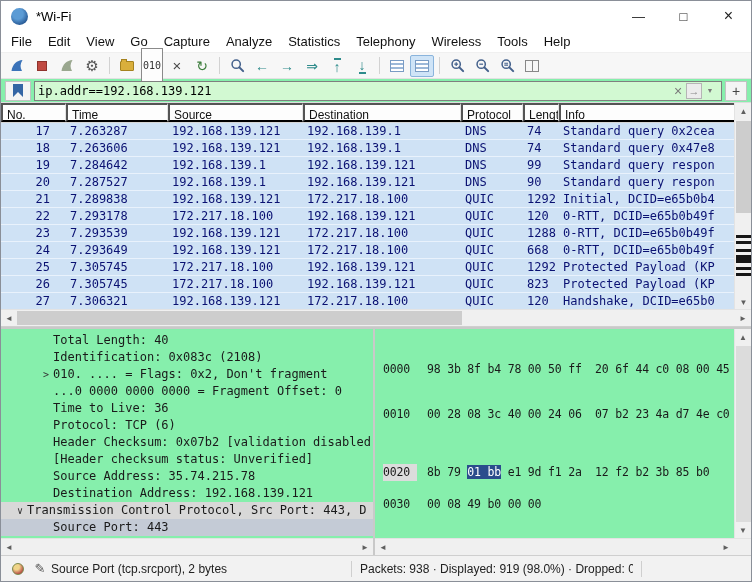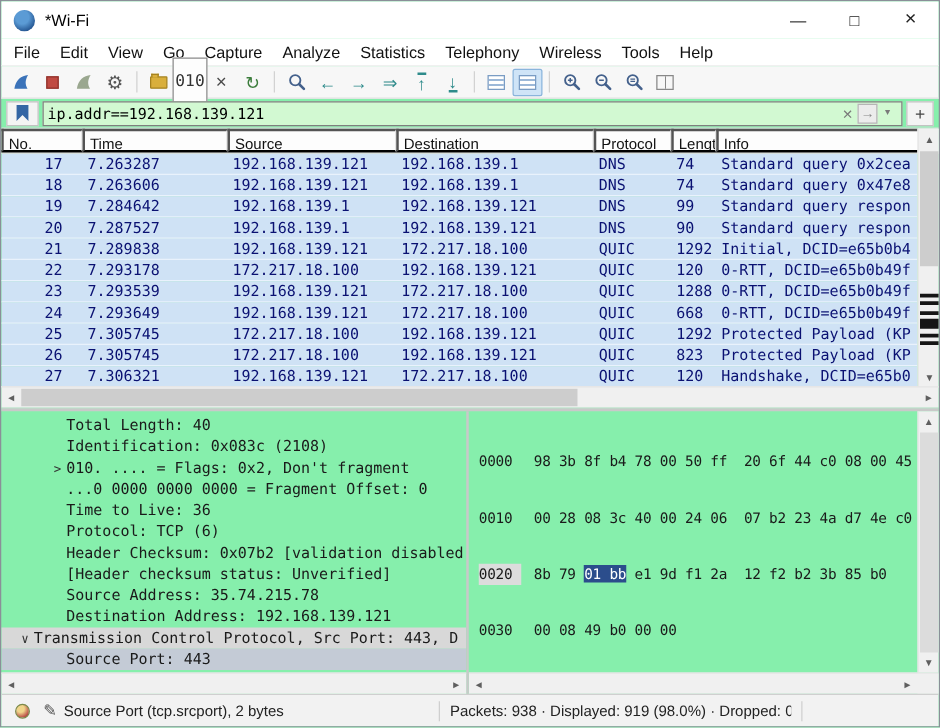--- a/index.html
+++ b/index.html
@@ -25,21 +25,21 @@
   
   .toolbar { height:26px; display:flex; align-items:center; gap:1px; padding-left:4px;
              background:#f7f7f7; border-bottom:1px solid #e2e2e2; flex:0 0 auto; }
   .tbtn { width:24px; height:22px; display:flex; align-items:center; justify-content:center;
           background:transparent; border:1px solid transparent; border-radius:2px; font-size:13px; color:#3d3d3d; }
   .tbtn.pressed { background:var(--pressed-bg,#cfe4f7); border-color:#8ab4dc; }
   .tsep { width:1px; height:17px; background:#d2d2d2; margin:0 4px; flex:0 0 auto; }
   .sq-stop { width:10px; height:10px; background:#c04a42; border:1px solid #8f332d; }
   .folder { width:14px; height:10px; background:#d9af3c; border:1px solid #a5821f; border-radius:1px; position:relative; }
   .folder .tab { position:absolute; top:-3px; left:0; width:6px; height:3px; background:#d9af3c; border:1px solid #a5821f; border-bottom:none; }
-  .binary-box { font-family:"DejaVu Sans Mono", monospace; font-size:13px; line-height:1;
+  .binary-box { font-family:"DejaVu Sans Mono", monospace; font-size:10px; line-height:1;
                 border:1px solid #8a8a8a; padding:12px 1px; color:#333; background:#fdfdfd; }
   .teal { color:#2e8b8b; font-size:14px; }
   .green { color:#3c7d3c; font-size:14px; }
   .bar-top { border-top:2px solid #2e8b8b; line-height:1; display:inline-block; }
   .bar-bottom { border-bottom:2px solid #2e8b8b; line-height:1; display:inline-block; }
   .listicon { width:14px; height:12px; border:1px solid #7a9cc4;
               background:repeating-linear-gradient(180deg,#ffffff 0 2px,#9cb8d8 2px 4px); }
   .coltable { width:14px; height:12px; border:1px solid #888;
               background:linear-gradient(90deg, transparent 0 6px, #888 6px 7px, transparent 7px 100%); }
 
@@ -58,21 +58,21 @@
            background:transparent; border:none; color:#7a7a7a; font-size:11px; }
   .ficon.boxed { border:1px solid #b5b5b5; background:#ececec; color:#8a8a8a; }
   .add-btn { width:22px; height:20px; border:1px solid #c2c2c2; background:#f4f4f4;
              font-size:14px; color:#444; display:flex; align-items:center; justify-content:center; }
 
   
   .packet-area { height:224px; position:relative; flex:0 0 auto; border-bottom:1px solid #cfcfcf; }
   .pl-header { display:flex; height:20px; background:#fdfdfd; border-bottom:1px solid #d6d6d6; padding-right:17px; }
   .pl-col { border-right:1px solid #e3e3e3; padding:3px 4px 0 4px; font-size:12px; color:#111;
             overflow:hidden; white-space:nowrap; background:transparent; text-align:left; }
-  .c-no{width:65px;} .c-time{width:116px;} .c-src{width:135px;} .c-dst{width:158px;}
+  .c-no{width:65px;} .c-time{width:102px;} .c-src{width:135px;} .c-dst{width:158px;}
   .c-proto{width:62px;} .c-len{width:36px;} .c-info{flex:1; border-right:none;}
   .pl-rows { height:187px; overflow:hidden; margin-right:17px; }
   .prow { display:flex; height:17px; line-height:16px; background:var(--row-bg,#cfe2f5);
           color:var(--row-text,#0a1172); font-family:"DejaVu Sans Mono", monospace; font-size:12px;
           border-bottom:1px solid #e9f2fc; }
   .prow span { padding:0 4px; overflow:hidden; white-space:nowrap; }
   .prow .c-no { text-align:right; padding-right:16px; border-right:none; }
   .prow .c-len { text-align:left; }
 
   
@@ -102,21 +102,21 @@
   .sel2 { background:var(--sel-field-bg,#c4cbd6); }
   .pane-hsb { height:17px; flex:0 0 auto; background:#f0f0f0; border-top:1px solid #e3e3e3;
               display:flex; align-items:stretch; }
 
   .hex-pane { flex:1; display:flex; flex-direction:column; min-width:0; }
   .hex-main { flex:1; display:flex; min-height:0; }
   .hex-lines { flex:1; padding:4px 0 0 8px; font-family:"DejaVu Sans Mono", monospace;
                font-size:11.5px; letter-spacing:-0.2px; overflow:hidden; white-space:pre; }
   .hexrow { height:17px; line-height:17px; }
   .off { display:inline-block; width:34px; margin-right:10px; color:#1a1a1a; }
-  .hl-off { background:#dcdcdc; }
+  .hl-off { background:#dcdcdc;margin-top:13px; }
   .hlbytes { background:var(--sel-bytes-bg,#2b4d8c); color:#fff; }
   .hex-vsb { width:17px; flex:0 0 auto; background:#f0f0f0; border-left:1px solid #e3e3e3; position:relative; }
   .hex-vsb .arr { width:16px; height:16px; color:#5f5f5f; font-size:8px; display:flex;
                   align-items:center; justify-content:center; background:transparent; border:none; }
   .hex-vsb .arr.bottom { position:absolute; bottom:0; left:0; }
   .hex-vsb .thumb { position:absolute; top:17px; left:1px; width:15px; height:176px; background:#dcdcdc; }
 
   
   .statusbar { height:26px; flex:0 0 auto; background:#f2f2f2; border-top:1px solid #cfcfcf;
                display:flex; align-items:center; font-size:12px; color:#222; padding:0 6px; }

